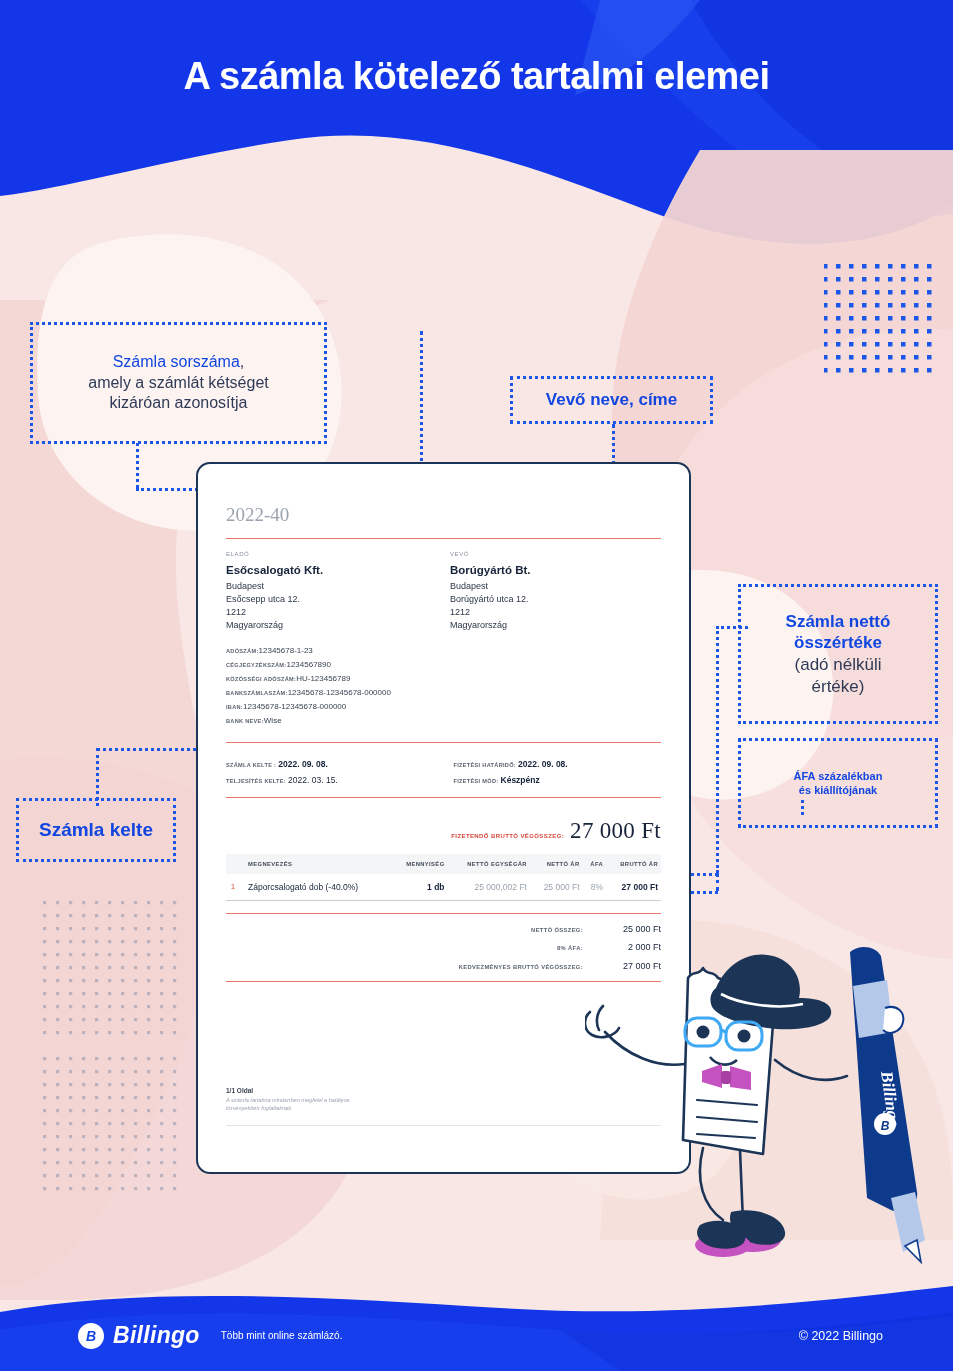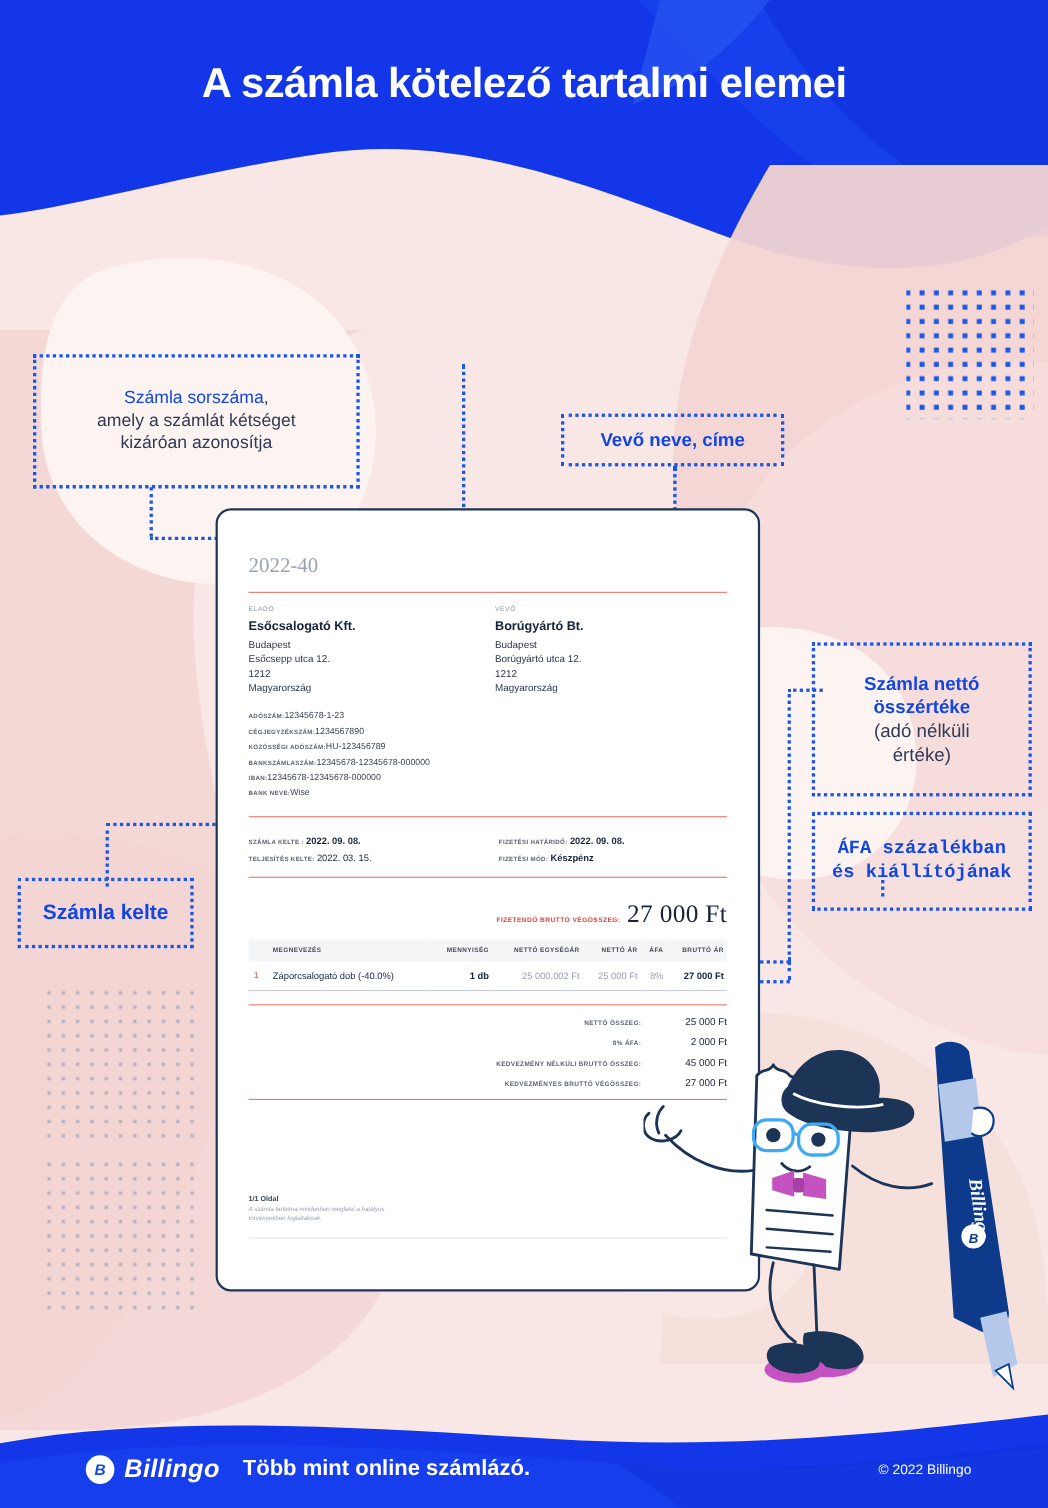--- a/index.html
+++ b/index.html
@@ -104,21 +104,21 @@
 
   
   #footer-bar { position:absolute; left:0; bottom:0; width:953px; height:77px; }
   .brandwrap { position:absolute; left:78px; bottom:22px; display:flex; align-items:center; gap:9px;}
   .brand-mark {
     width:26px;height:26px;border-radius:50%;background:#fff;
     display:flex;align-items:center;justify-content:center;
     font-size:14px;font-weight:bold;color:#1246E0;font-style:italic;
   }
   .brand-name { font-size:23px; font-weight:bold; color:#fff; font-style:italic; letter-spacing:.3px;}
-  .brand-tag { font-size:20px; font-weight:bold; color:#fff; margin-left:12px;text-align:center; }
+  .brand-tag { font-size:10px; font-weight:normal; color:#fff; margin-left:12px;text-align:center; }
   .copyright { position:absolute; right:70px; bottom:28px; font-size:12.5px; color:#ffffff; }
 </style>
 </head>
 <body>
 
 <div id="stage">
 
   <svg class="bg-svg" viewBox="0 0 953 1371" preserveAspectRatio="none">
     <defs>
       <pattern id="dotsBlue" width="13" height="13" patternUnits="userSpaceOnUse">
@@ -215,21 +215,21 @@
     <div>Vevő neve, címe</div>
   </div>
 
   <div class="callout" style="left:738px; top:584px; width:200px; height:140px; font-size:17px;">
     <div style="font-weight:bold">Számla nettó</div>
     <div style="font-weight:bold">összértéke</div>
     <div class="reg">(adó nélküli</div>
     <div class="reg">értéke)</div>
   </div>
 
-  <div class="callout" style="left:738px; top:738px; width:200px; height:90px; font-size:17px; font-weight:bold;font-family:Liberation Mono, monospace;">
+  <div class="callout" style="left:738px; top:738px; width:200px; height:90px; font-size:11px; font-weight:bold;">
     <div>ÁFA százalékban</div>
     <div>és kiállítójának</div>
   </div>
 
   <div class="callout" style="left:16px; top:798px; width:160px; height:64px; font-size:19px; font-weight:bold;">
     <div>Számla kelte</div>
   </div>
 
   <div class="callout" style="left:207px; top:945px; width:366px; height:148px; font-size:17px;">
     <div style="font-weight:bold">Értékesített termék/szolgáltatás</div>
@@ -346,24 +346,20 @@
         <hr class="hr-red">
         <div class="sumrow">
           <span class="sum-k">NETTÓ ÖSSZEG:</span>
           <span class="sum-v">25 000 Ft</span>
         </div>
         <div class="sumrow">
           <span class="sum-k">8% ÁFA:</span>
           <span class="sum-v">2 000 Ft</span>
         </div>
         <div class="sumrow">
-          <span class="sum-k">KEDVEZMÉNY NÉLKÜLI BRUTTÓ ÖSSZEG:</span>
-          <span class="sum-v">45 000 Ft</span>
-        </div>
-        <div class="sumrow">
           <span class="sum-k">KEDVEZMÉNYES BRUTTÓ VÉGÖSSZEG:</span>
           <span class="sum-v">27 000 Ft</span>
         </div>
         <hr class="hr-red" style="margin-top:6px">
       </div>
     </div>
 
     <div class="inv-footer">
       <div class="pagenum">1/1 Oldal</div>
       <div class="legal">

